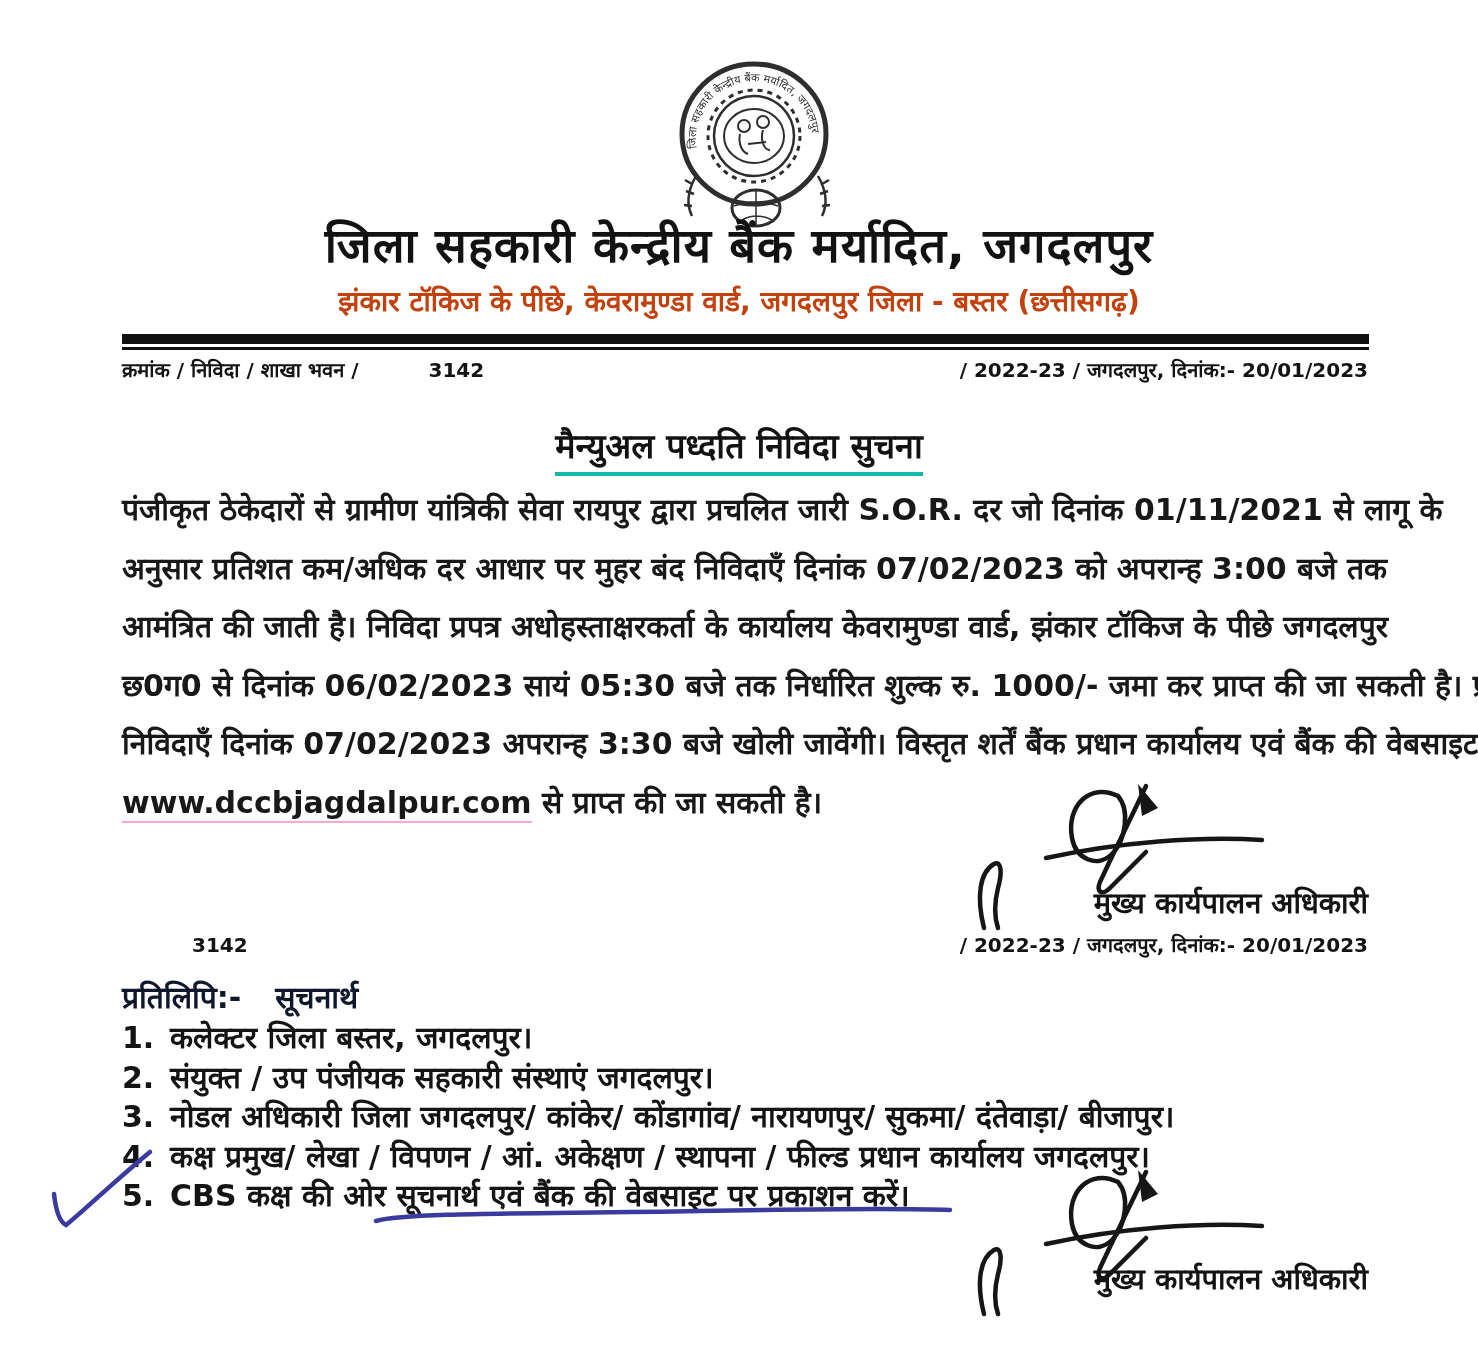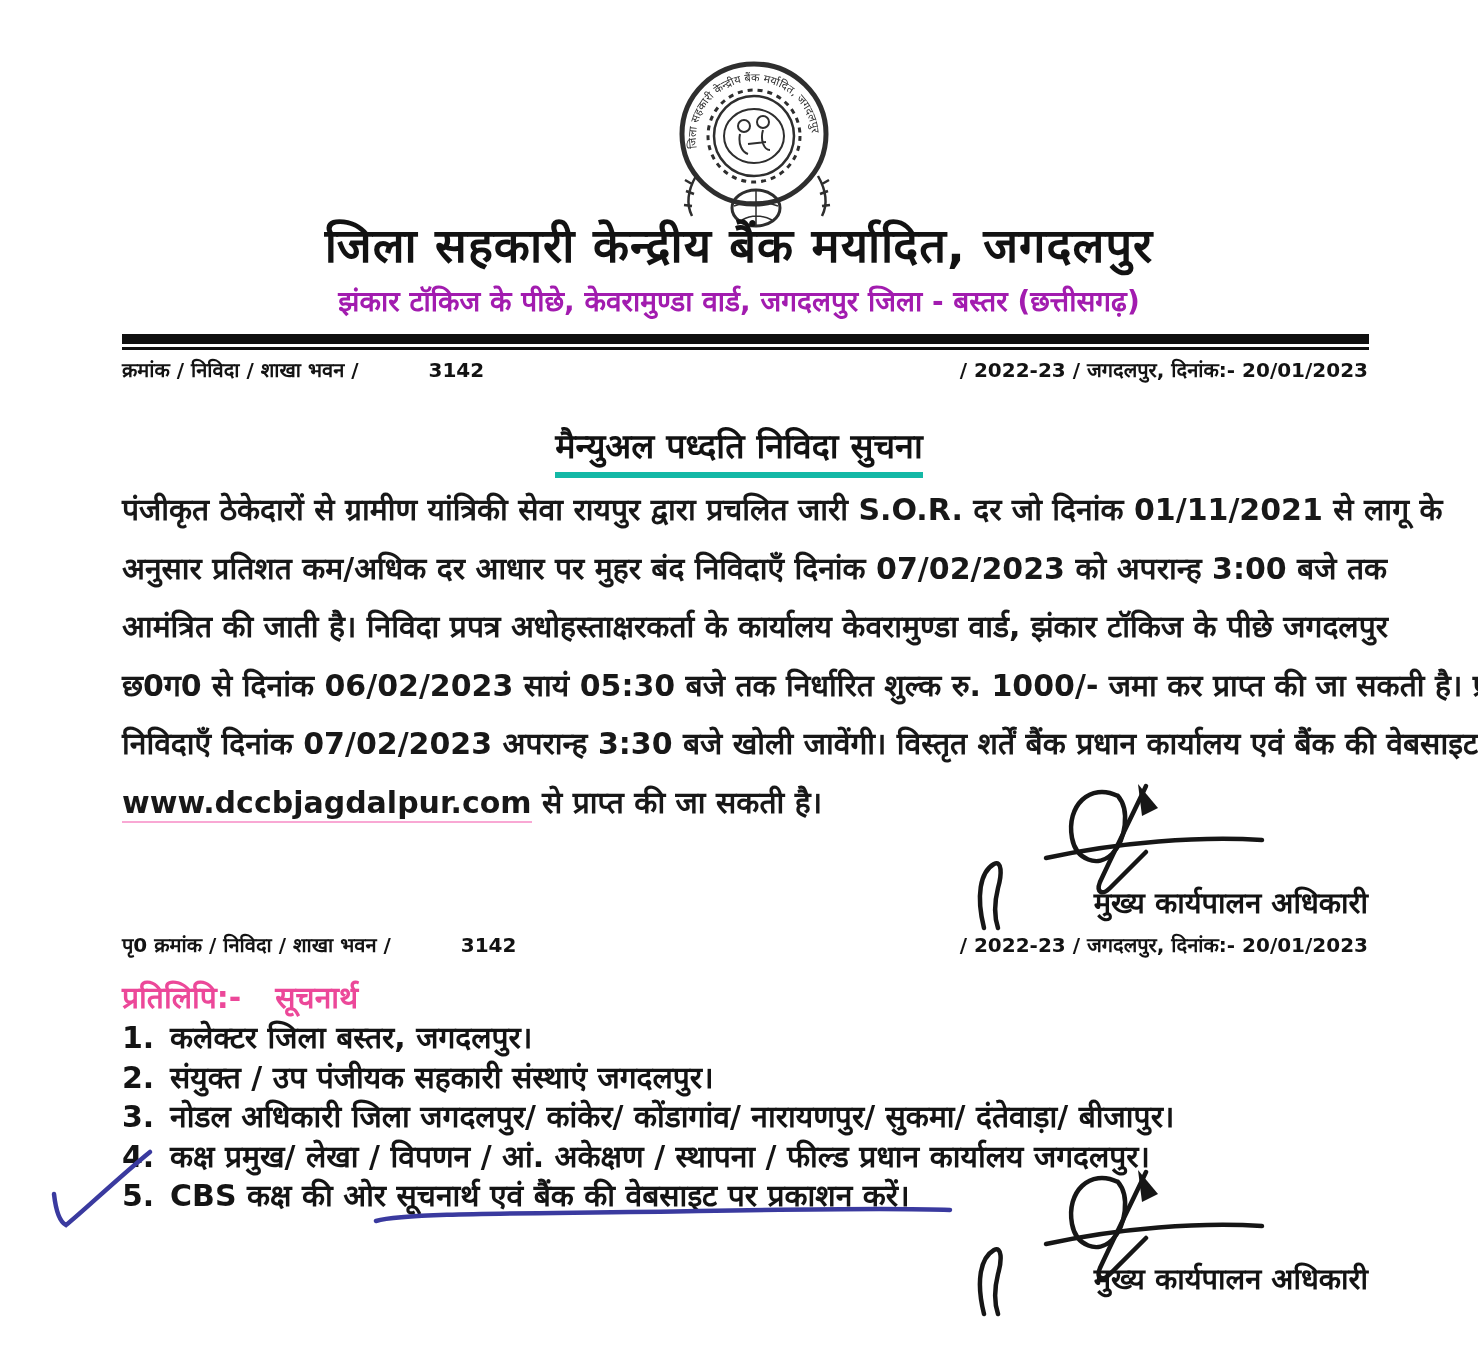--- a/index.html
+++ b/index.html
@@ -14,40 +14,40 @@
   .abs{position:absolute;}
   
   .logo{left:668px;top:56px;width:178px;height:176px;}
   .title{
     left:0;top:212px;width:100%;
     text-align:center;font-size:47px;font-weight:bold;
     letter-spacing:1px;color:#121212;
   }
   .subtitle{
     left:0;top:281px;width:100%;
-    text-align:center;font-size:28px;font-weight:bold;color:#a21caf;
+    text-align:center;font-size:28px;font-weight:bold;color:#c2410c;
   }
   .rule{left:122px;top:334px;width:1247px;}
   .rule .bar1{height:10px;background:#101010;}
   .rule .bar2{height:3px;background:#101010;margin-top:3px;}
   
   .refrow{
     left:122px;width:1246px;
     display:flex;align-items:baseline;
     font-size:20px;font-weight:bold;color:#131313;
   }
   .ref-top{top:356px;}
   .ref-bottom{top:931px;}
   .ref-num{margin-left:70px;}
   .ref-right{margin-left:auto;text-align:right;}
   
   .heading-wrap{left:0;top:422px;width:100%;text-align:center;}
   .heading{
     display:inline-block;font-size:34px;font-weight:bold;color:#121212;
-    border-bottom:6px solid #14b8a6;padding-bottom:4px;
+    border-bottom:4px solid #14b8a6;padding-bottom:4px;
   }
   
   .body-text{
     left:122px;top:481px;width:1246px;
     font-size:30px;font-weight:bold;color:#181818;
     line-height:58.5px;
   }
   .body-line{text-align:justify;text-align-last:justify;white-space:nowrap;}
   .body-last{text-align:left;text-align-last:left;}
   .weblink{border-bottom:2px solid #f9a8d4;padding-bottom:1px;}
@@ -55,21 +55,21 @@
   .sig1{left:950px;top:780px;width:320px;height:152px;}
   .sig2{left:950px;top:1166px;width:320px;height:152px;}
   .designation{
     right:110px;text-align:right;
     font-size:29px;font-weight:bold;color:#131313;white-space:nowrap;
   }
   .desig1{top:882px;}
   .desig2{top:1258px;}
   
   .copy-label{
-    left:122px;top:976px;font-size:30px;font-weight:bold;color:#ec4899;text-align:right;
+    left:122px;top:976px;font-size:30px;font-weight:bold;color:#0f172a;text-align:right;
   }
   .copy-label .sub{margin-left:34px;}
   .copy-list{left:122px;top:1018px;width:1280px;}
   .copy-item{
     display:flex;font-size:30px;font-weight:bold;color:#141414;
     line-height:39.5px;white-space:nowrap;
   }
   .copy-item .no{width:48px;flex:0 0 48px;}
   .check{left:38px;top:1146px;width:120px;height:100px;}
   .blue-underline{left:368px;top:1202px;width:590px;height:26px;}
@@ -142,21 +142,20 @@
       <path d="M34,148 C26,116 30,92 44,84 C52,80 52,94 48,108 C44,124 44,136 48,148"></path>
       <path d="M168,16 C140,2 116,26 122,58 C126,80 148,88 162,74 C176,60 180,30 168,16"></path>
       <path d="M196,6 C180,40 160,80 150,102 C146,112 152,116 160,108 L196,72"></path>
       <path d="M96,78 C170,62 250,56 312,60"></path>
     </g>
     <polygon points="188,4 208,28 192,36" fill="#161616"></polygon>
   </svg>
   <div class="abs designation desig1">मुख्य कार्यपालन अधिकारी</div>
 
   <div class="abs refrow ref-bottom">
-    <span>पृ0 क्रमांक / निविदा / शाखा भवन /</span>
     <span class="ref-num">3142</span>
     <span class="ref-right">/ 2022-23 / जगदलपुर, दिनांक:- 20/01/2023</span>
   </div>
 
   <div class="abs copy-label">
     <span>प्रतिलिपि:-</span><span class="sub">सूचनार्थ</span>
   </div>
 
   <div class="abs copy-list">
     <div class="copy-item">

